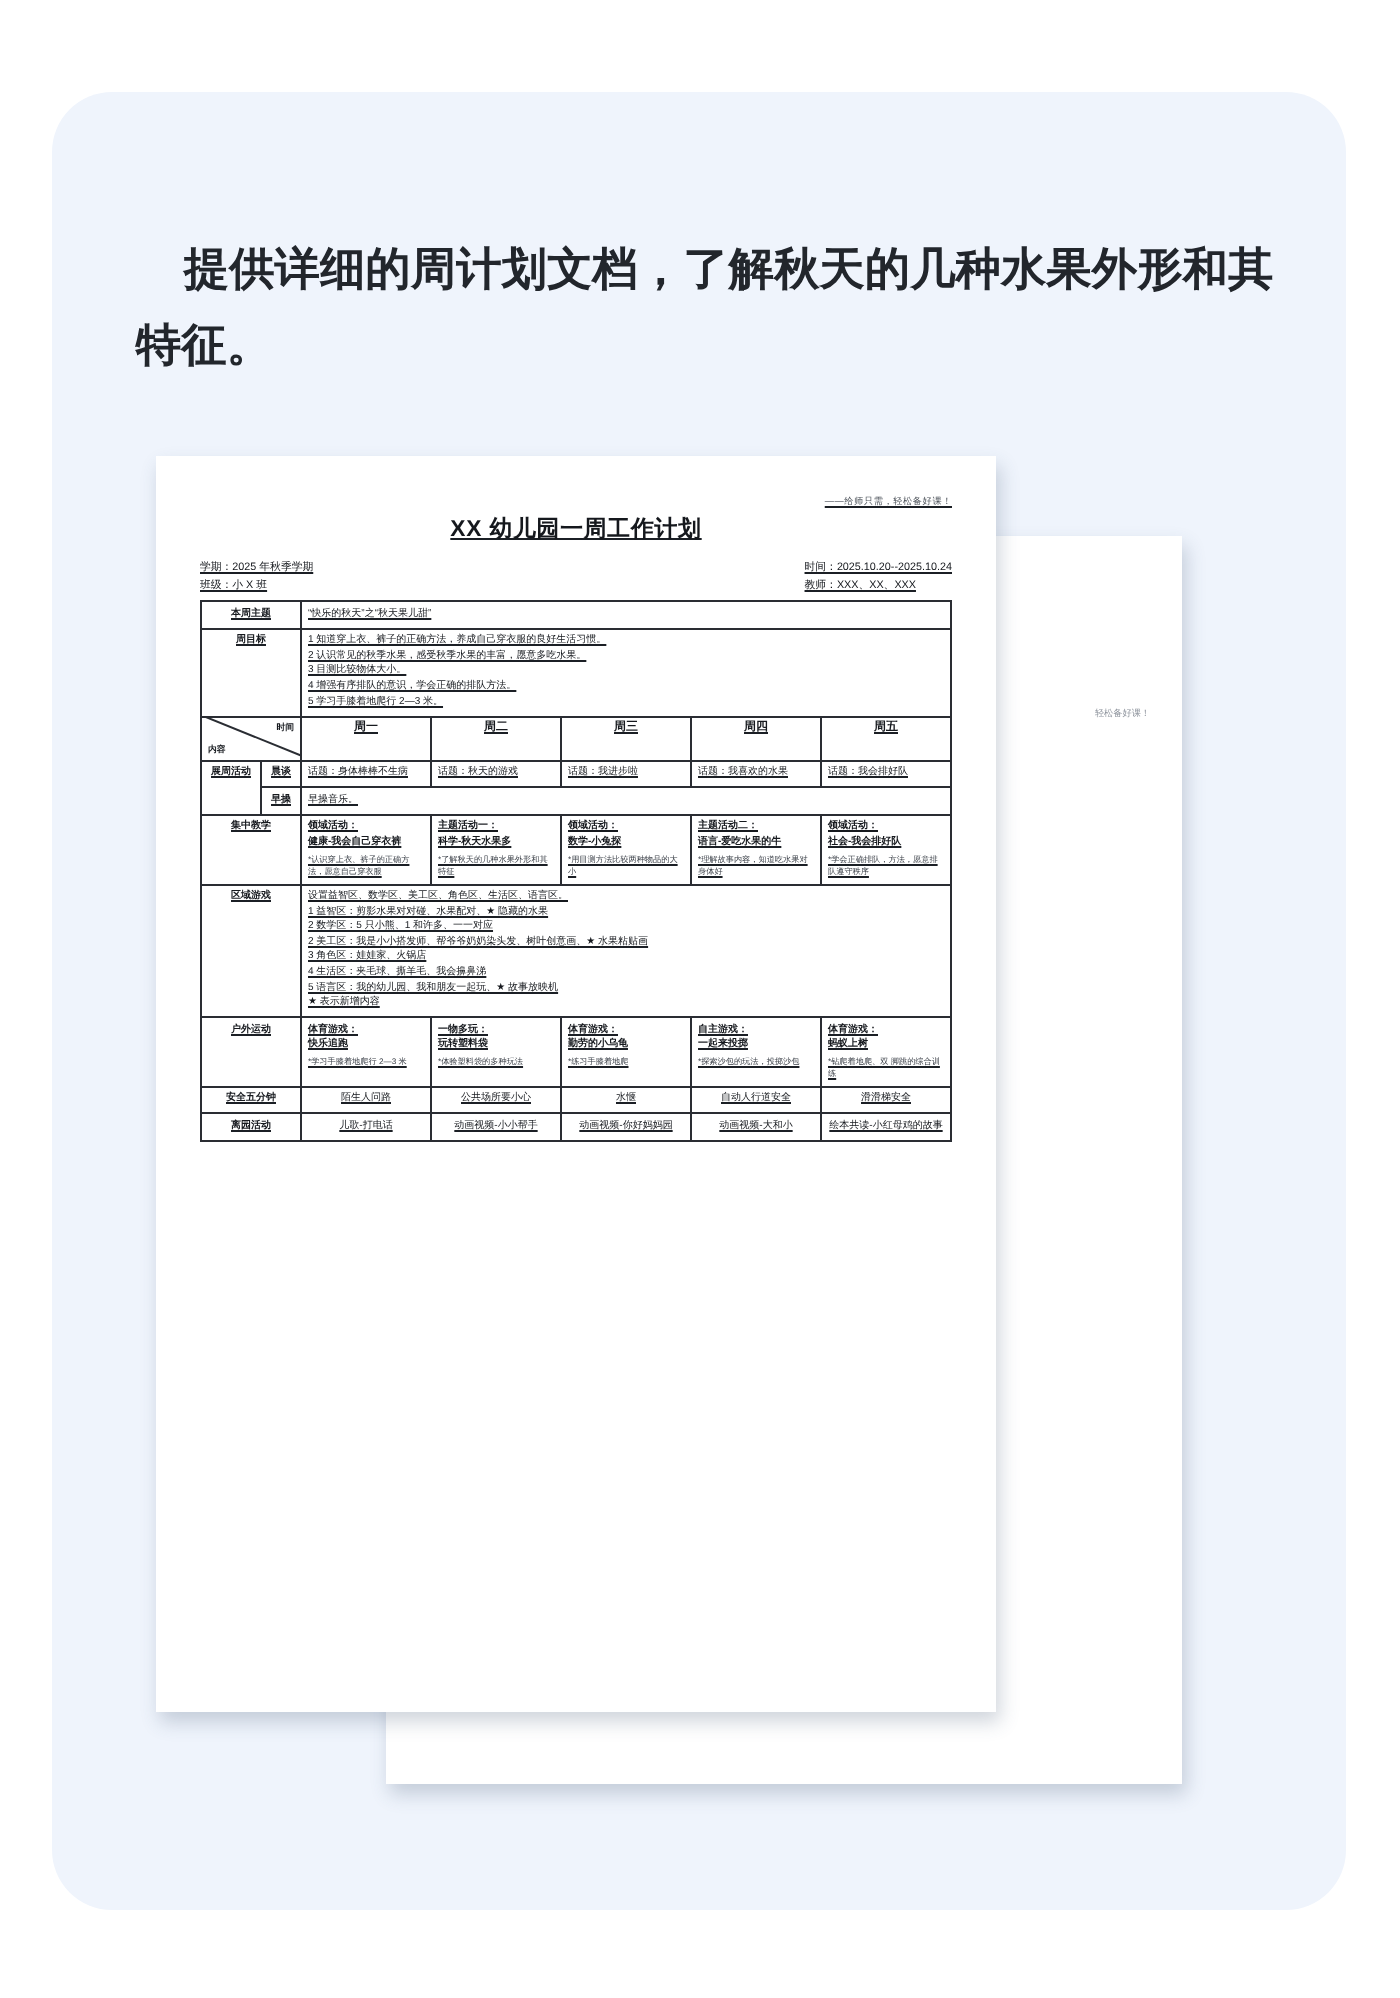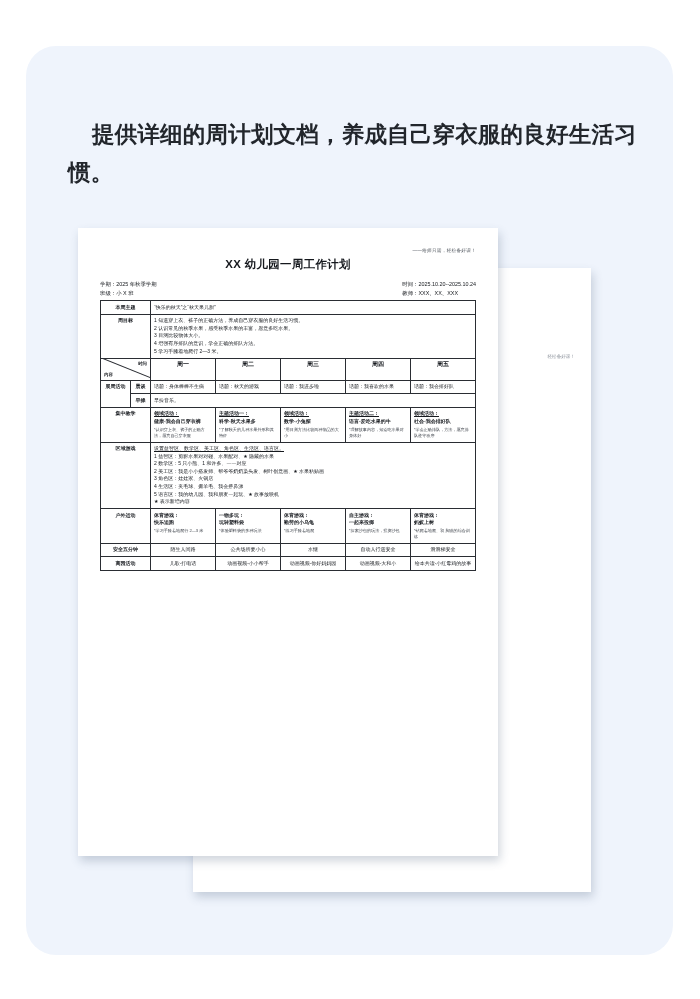--- a/index.html
+++ b/index.html
@@ -109,20 +109,21 @@
 
   
   .doc {
     position: absolute;
     left: 0; top: 0;
     width: 420px;
     height: 628px;
     padding: 20px 22px 0 22px;
     box-sizing: border-box;
     color: #1b1f25;
+    text-decoration: underline;
   }
 
   .doc-tagline {
     text-align: right;
     font-size: 4.6px;
     color: #4a5058;
     letter-spacing: 0.3px;
     margin-bottom: 4px;
   }
 
@@ -234,21 +235,21 @@
   }
   .u { text-decoration: underline; }
   .zone-line { display: block; }
   .zone-head { display: block; text-decoration: underline; }
 </style>
 </head>
 <body>
 
 <div id="card">
 
-  <div id="intro">提供详细的周计划文档，养成自己穿衣服的良好生活习惯。</div>
+  <div id="intro">提供详细的周计划文档，了解秋天的几种水果外形和其特征。</div>
 
   <div id="paper-stack">
 
     <div class="paper" id="paper-back">
       <div class="back-inner">
         <div class="back-tag">轻松备好课！</div>
         <table class="back-table">
           <tbody>
               <tr>
             <td class="tall"></td>

